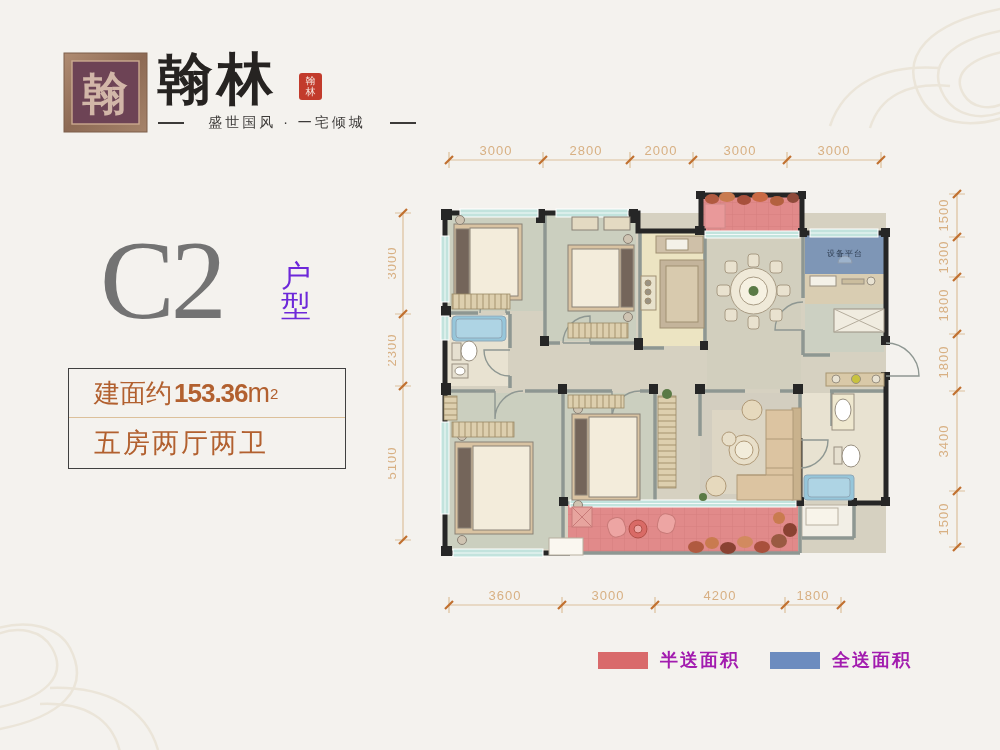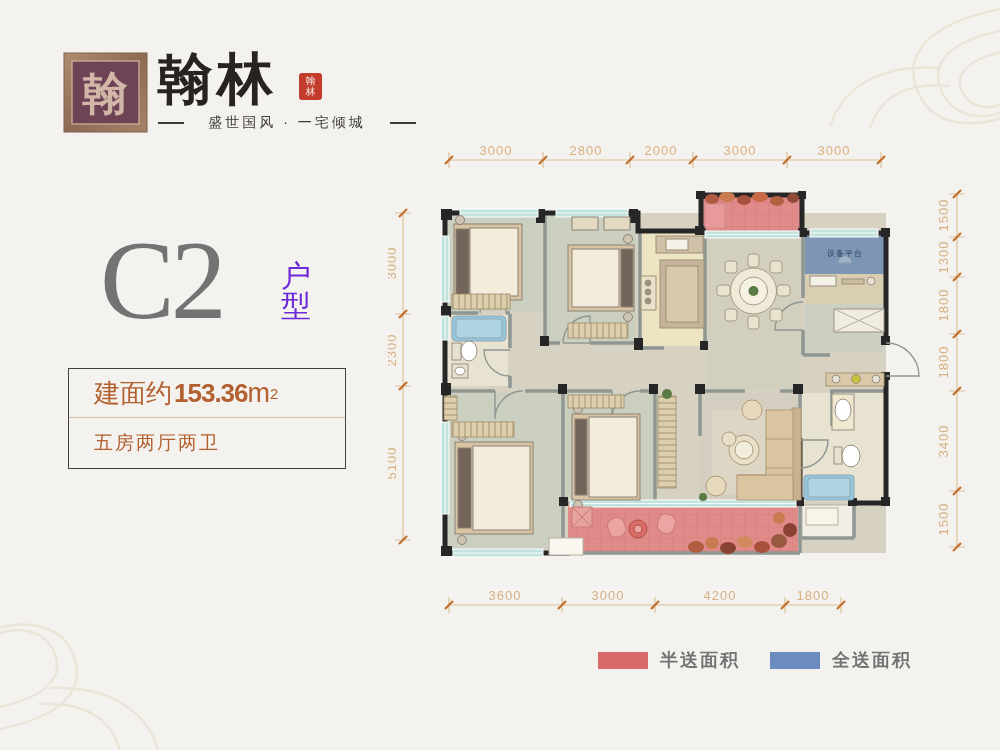--- a/index.html
+++ b/index.html
@@ -23,30 +23,30 @@
              font-size:30px;line-height:1.0;text-align:center;}
   
   .specs{position:absolute;left:68px;top:368px;width:276px;height:99px;
          border:1px solid #404040;color:#b2602f;}
   .specs .row{height:49px;display:flex;align-items:center;padding-left:25px;box-sizing:border-box;}
   .specs .row1{border-bottom:1px solid #dcc09a;}
   .area-prefix{font-size:26px;}
   .area-value{font-size:26px;font-weight:700;letter-spacing:-1px;margin-left:2px;}
   .area-unit{font-size:27px;}
   .area-sup{font-size:15px;vertical-align:9px;}
-  .layout-text{font-size:19px;letter-spacing:2px;}
+  .layout-text{font-size:27px;letter-spacing:2px;}
   
   .plan-svg{position:absolute;left:388px;top:138px;}
   
   .legend{position:absolute;left:598px;top:648px;display:flex;align-items:center;}
   .swatch{width:50px;height:17px;margin-right:12px;}
   .swatch.red{background:#d96a6b;}
   .swatch.blue{background:#6c8cbf;margin-left:30px;}
   .legend-label{font-family:"Liberation Serif",serif;font-weight:700;font-size:18px;
-                color:#737373;letter-spacing:2px;}
+                color:#a21caf;letter-spacing:2px;}
   
   .decor{position:absolute;pointer-events:none;}
   .decor.tr{right:0;top:0;}
   .decor.bl{left:0;bottom:0;}
 </style>
 </head>
 <body>
 
 <svg class="decor tr" width="190" height="130" viewBox="0 0 190 130">
   <g fill="none" stroke="#ebe5d9" stroke-width="2.5">

